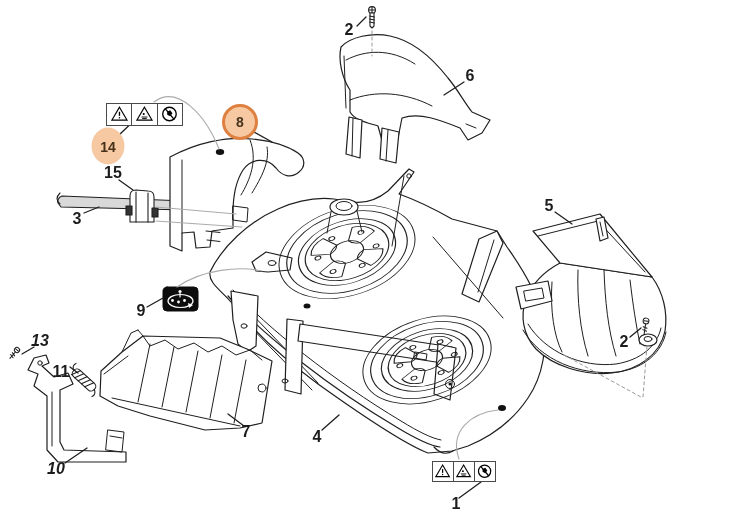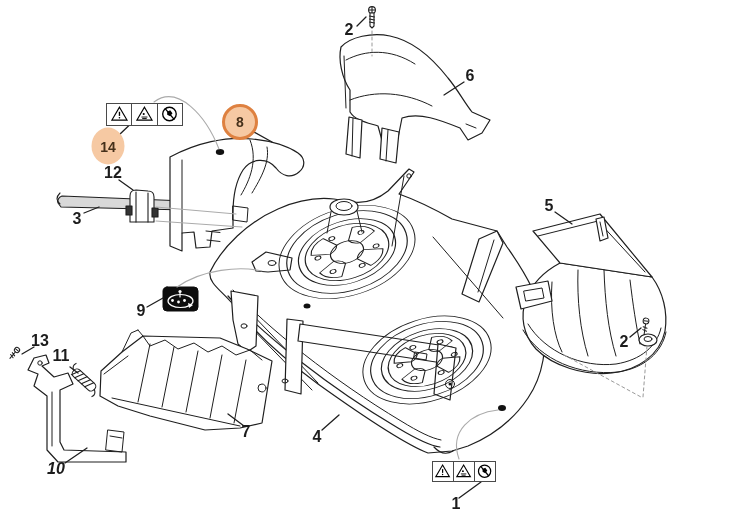--- a/index.html
+++ b/index.html
@@ -319,25 +319,25 @@
           <path d="M9,9 l4,-2 3,4 -3,4 -4,-2 z" fill="#000"></path>
           <path d="M6,4.5 L18.5,19.5" stroke="#000" stroke-width="1.8"></path>
         </svg>
     </span>
   </div>
 
   <div class="callout" style="left:349px;top:30px;">2</div>
   <div class="callout" style="left:470px;top:76px;">6</div>
   <div class="callout circle" style="left:108px;top:146px;">14</div>
   <div class="callout circle ring" style="left:240px;top:122px;">8</div>
-  <div class="callout" style="left:113px;top:173px;">12</div>
+  <div class="callout" style="left:113px;top:173px;">15</div>
   <div class="callout" style="left:77px;top:219px;">3</div>
   <div class="callout" style="left:549px;top:206px;">5</div>
   <div class="callout" style="left:624px;top:342px;">2</div>
   <div class="callout" style="left:141px;top:311px;">9</div>
-  <div class="callout" style="left:40px;top:341px;">13</div>
-  <div class="callout" style="left:61px;top:356px;text-align:center;">11</div>
+  <div class="callout" style="left:40px;top:341px;font-style:italic;">13</div>
+  <div class="callout" style="left:61px;top:372px;text-align:center;">11</div>
   <div class="callout" style="left:246px;top:432px;">7</div>
   <div class="callout" style="left:56px;top:469px;font-style:italic;">10</div>
   <div class="callout" style="left:317px;top:437px;">4</div>
   <div class="callout" style="left:456px;top:504px;">1</div>
 
 </div>
 
 </body></html>

